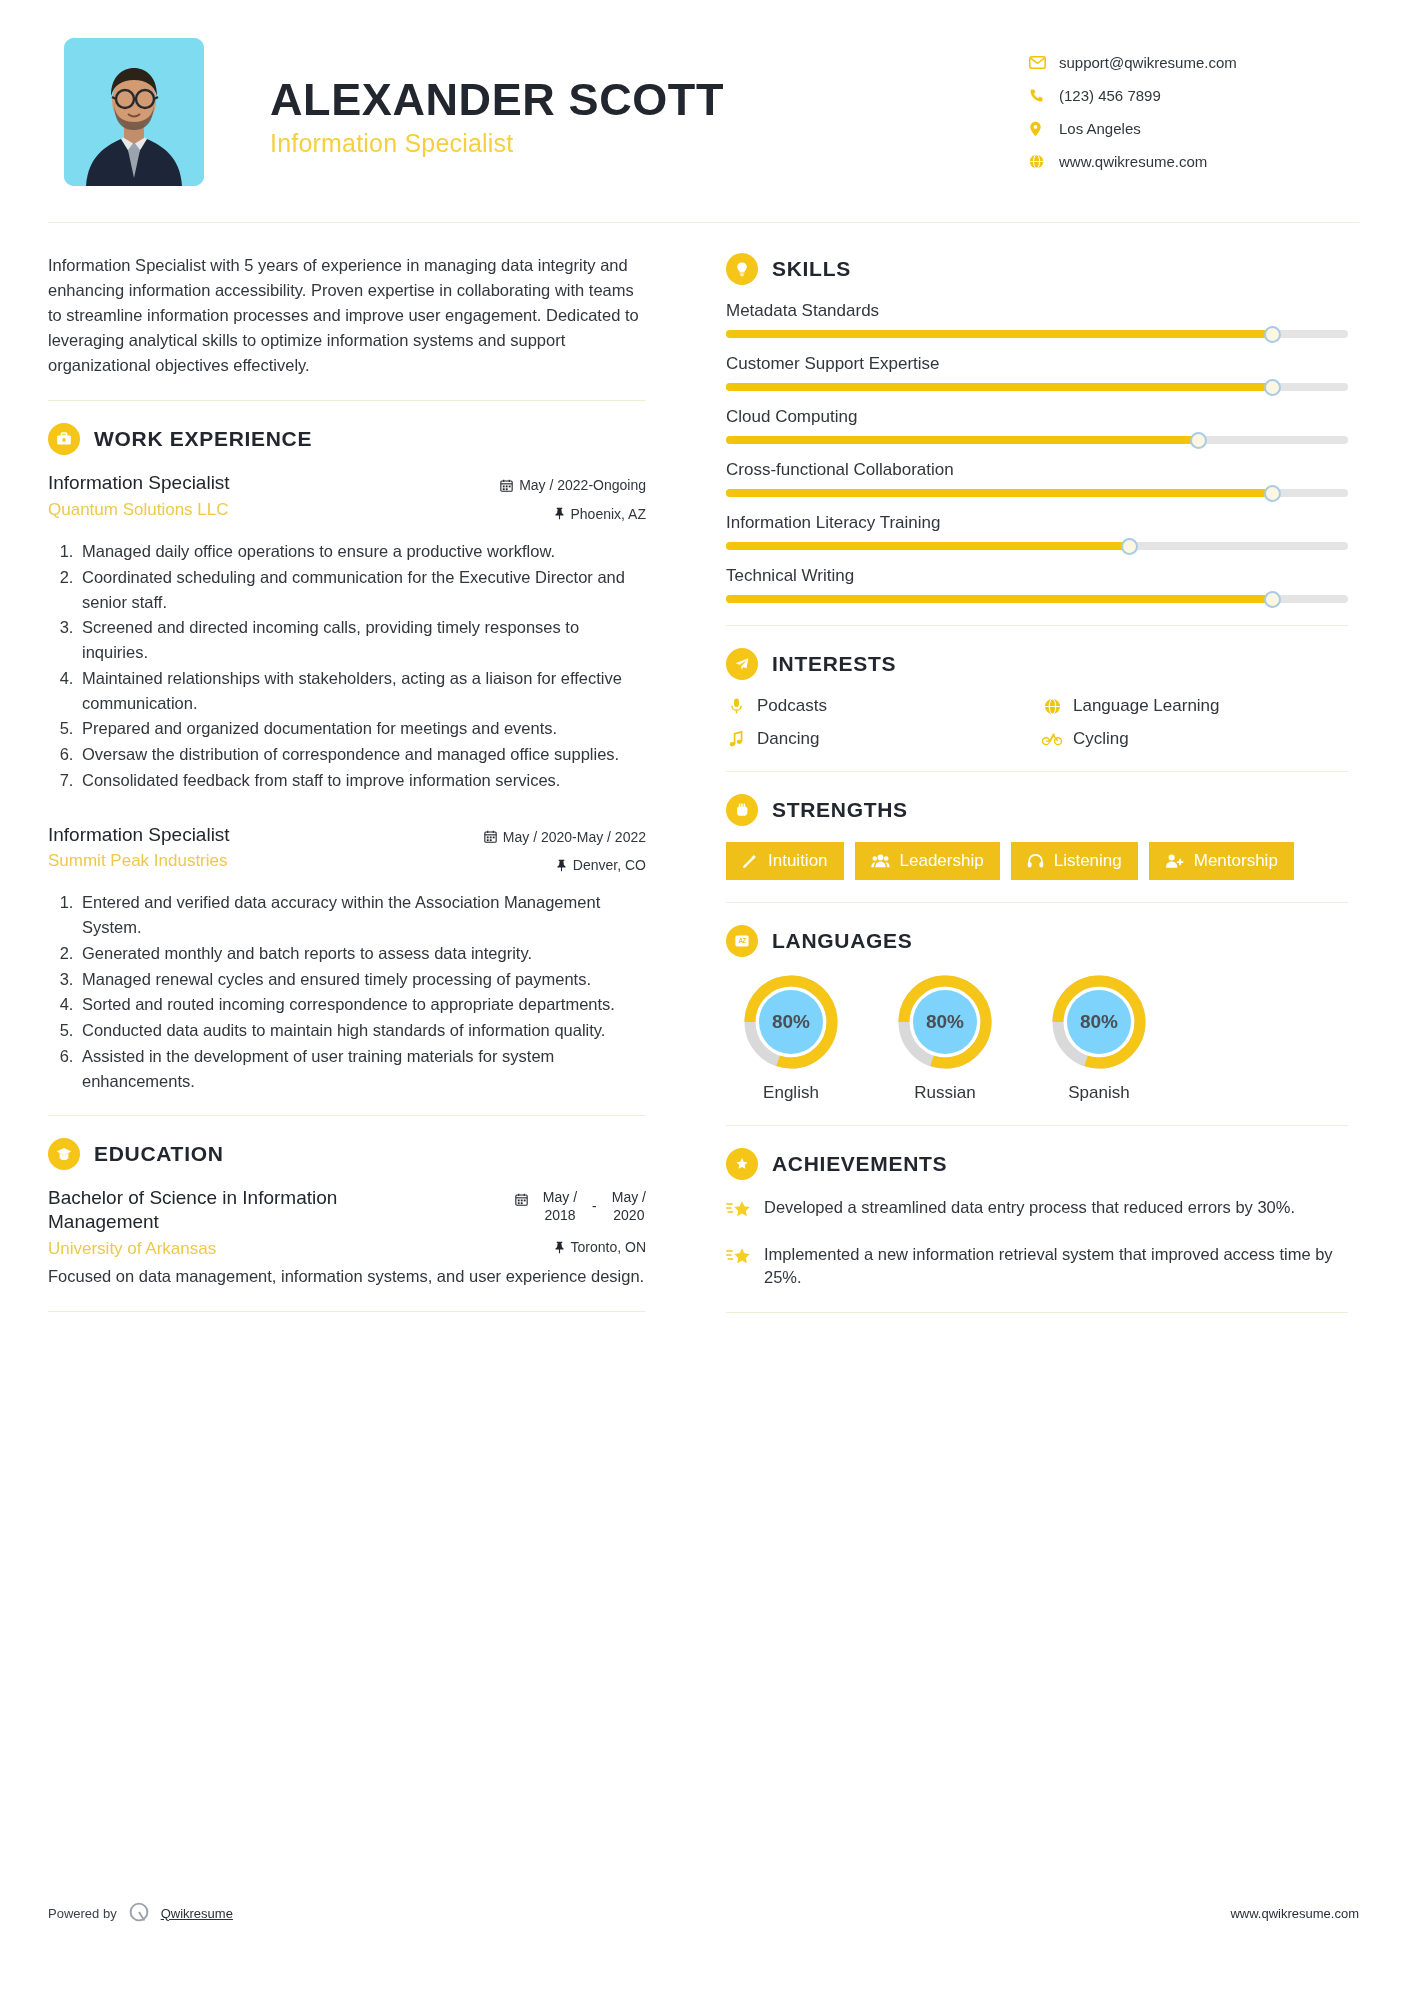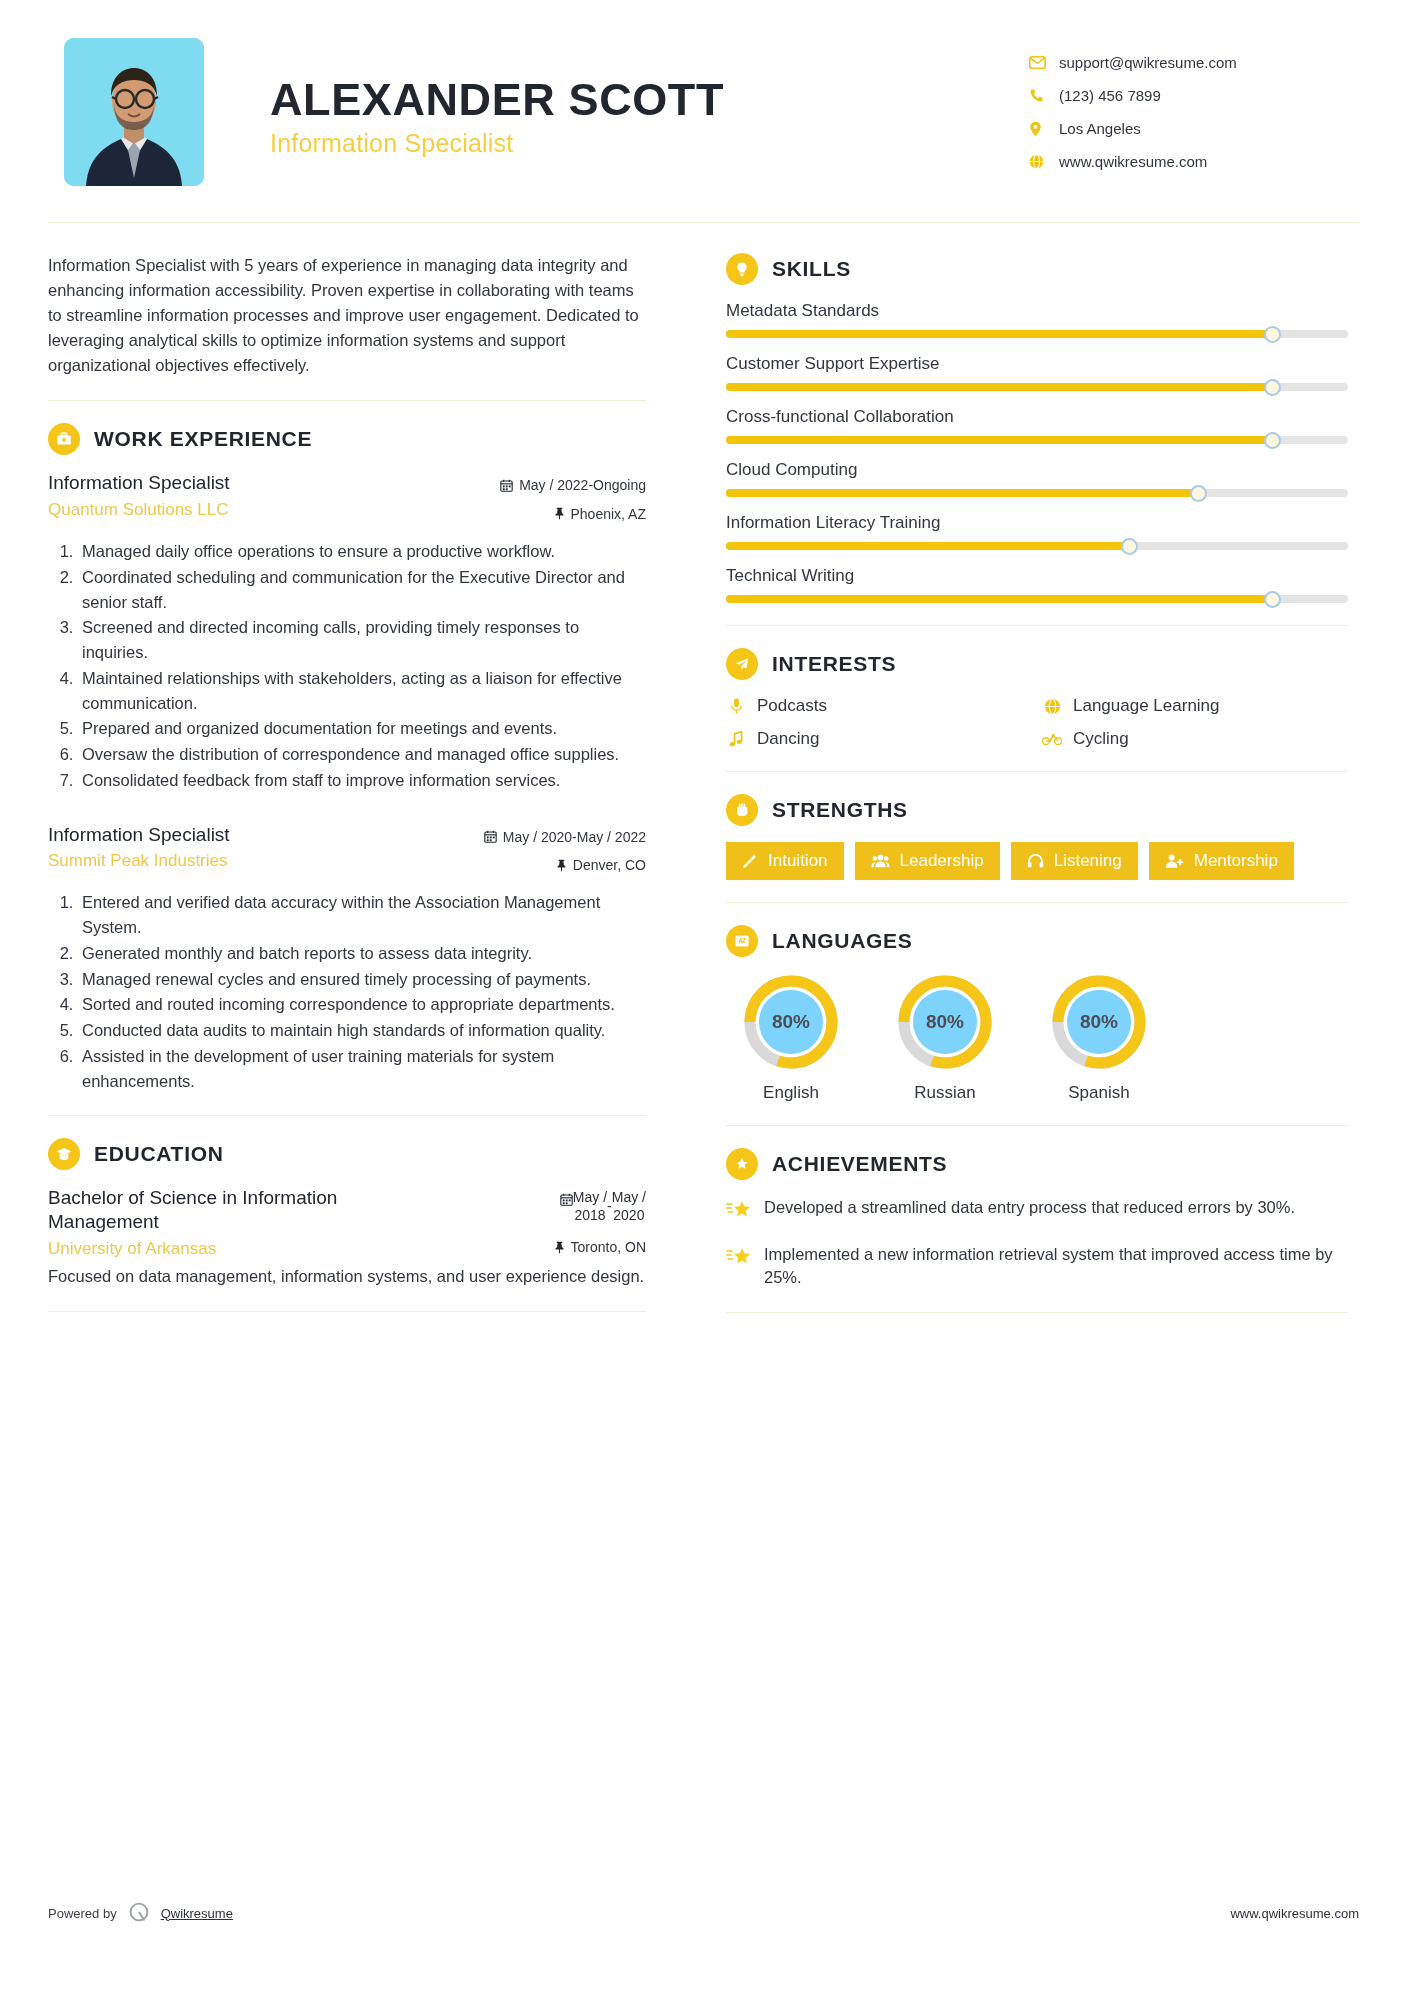--- a/index.html
+++ b/index.html
@@ -151,21 +151,21 @@
     font-size: 14px;
     color: #32363d;
     line-height: 1.6;
   }
   .meta-row.second { margin-top: 6px; }
   .meta-ico { color: #22262e; font-size: 13px; display:inline-flex; }
   .edu-dates {
     display: flex;
     align-items: flex-start;
     justify-content: flex-end;
-    gap: 0;
+    gap: 15px;
     font-size: 14px;
     line-height: 1.25;
   }
   .edu-date-stack { text-align: center; }
   .dash-sep { align-self: center; }
 
   ol.bullets {
     margin: 14px 0 0 0;
     padding-left: 30px;
     font-size: 16.5px;
@@ -574,32 +574,32 @@
 
         <div class="skill">
           <div class="skill-name">Customer Support Expertise</div>
           <div class="track">
             <div class="fill" style="width: 88%;"></div>
             <div class="knob" style="left: 88%;"></div>
           </div>
         </div>
 
         <div class="skill">
+          <div class="skill-name">Cloud Computing</div>
+          <div class="track">
+            <div class="fill" style="width: 76%;"></div>
+            <div class="knob" style="left: 76%;"></div>
+          </div>
+        </div>
+
+        <div class="skill">
           <div class="skill-name">Cross-functional Collaboration</div>
           <div class="track">
             <div class="fill" style="width: 88%;"></div>
             <div class="knob" style="left: 88%;"></div>
-          </div>
-        </div>
-
-        <div class="skill">
-          <div class="skill-name">Cloud Computing</div>
-          <div class="track">
-            <div class="fill" style="width: 76%;"></div>
-            <div class="knob" style="left: 76%;"></div>
           </div>
         </div>
 
         <div class="skill">
           <div class="skill-name">Information Literacy Training</div>
           <div class="track">
             <div class="fill" style="width: 65%;"></div>
             <div class="knob" style="left: 65%;"></div>
           </div>
         </div>

